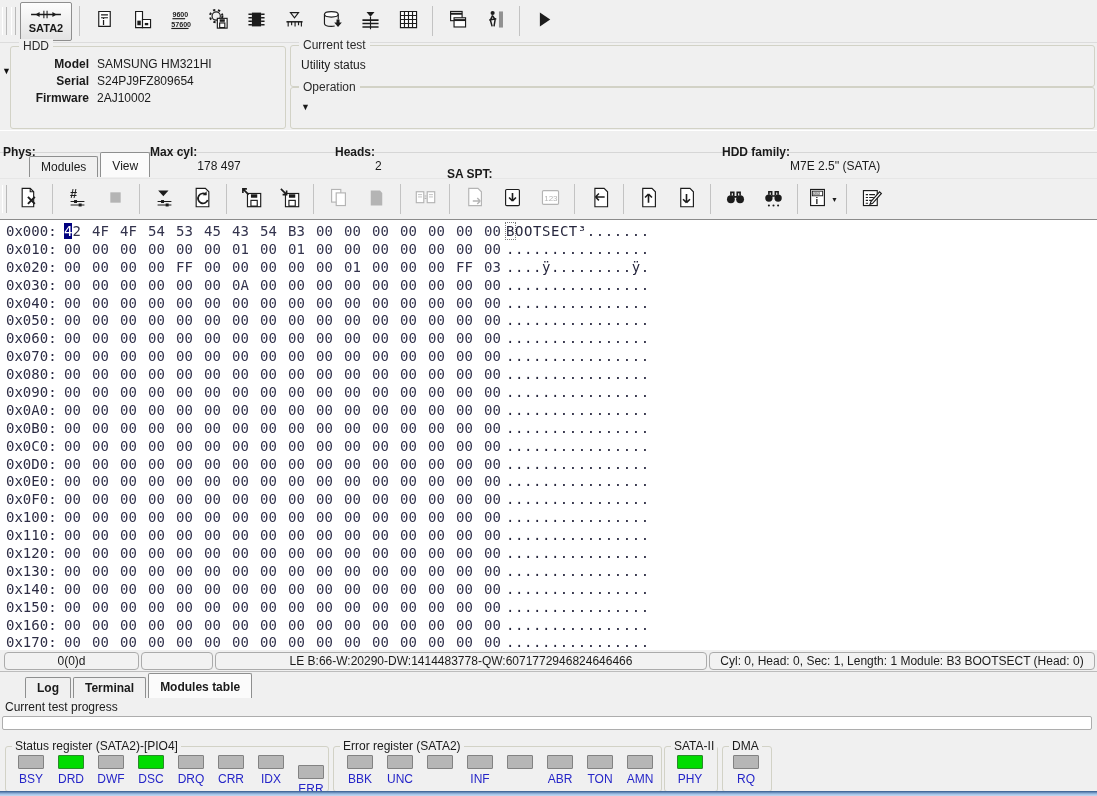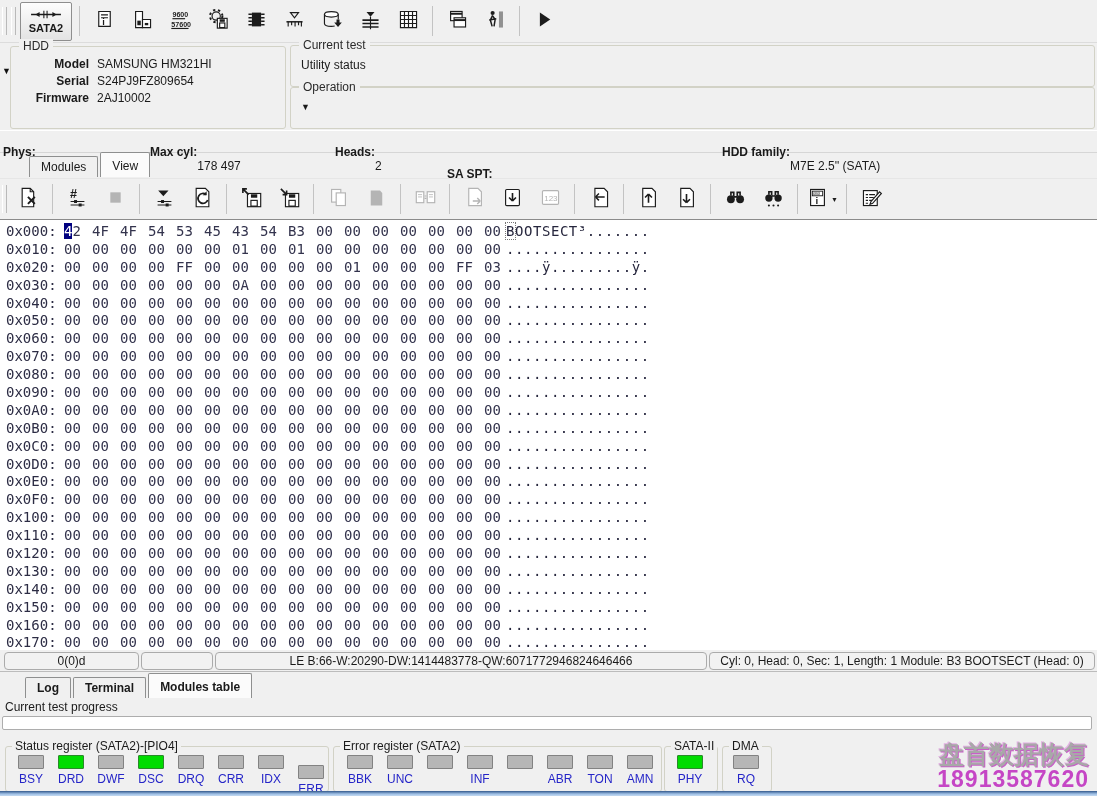--- a/index.html
+++ b/index.html
@@ -533,19 +533,15 @@
   <div id="reg-dma" class="regbox">
     <span class="legend">DMA</span>
     <div class="leds">
         <div class="ledcol" style="left: 4px;">
           <div class="led"></div>
           <div class="ledlab">RQ</div>
         </div>
       </div>
   </div>
 
-  <div id="watermark">
-    <div id="wm1">盘首数据恢复</div>
-    <div id="wm2">18913587620</div>
-  </div>
 
   <div id="bluestrip"></div>
 </div>
 
 </body></html>

